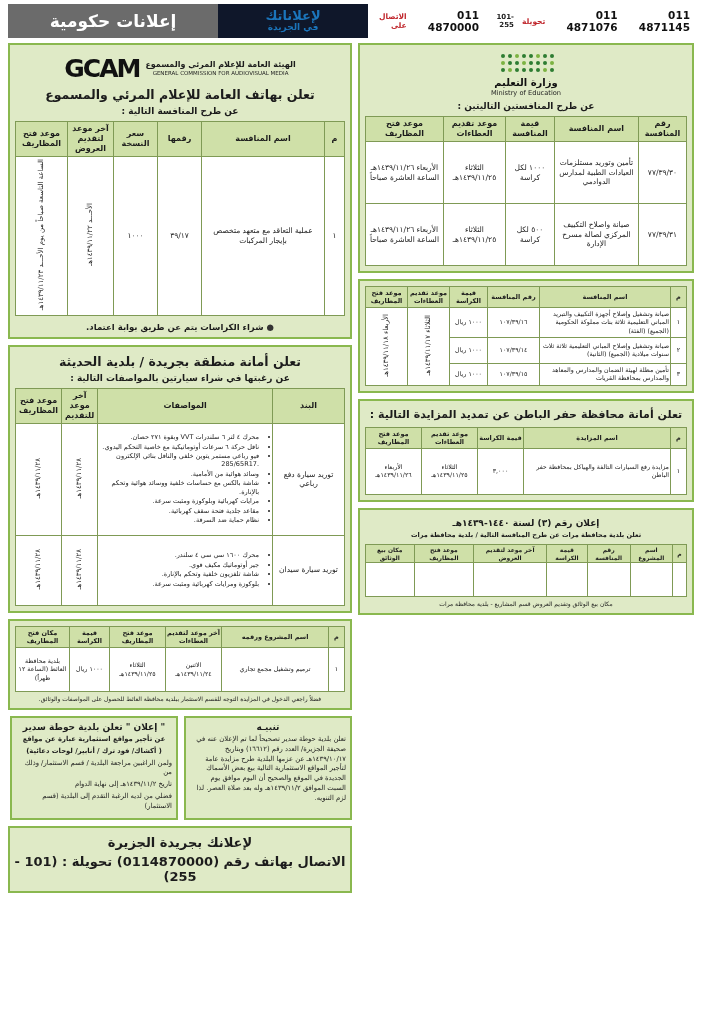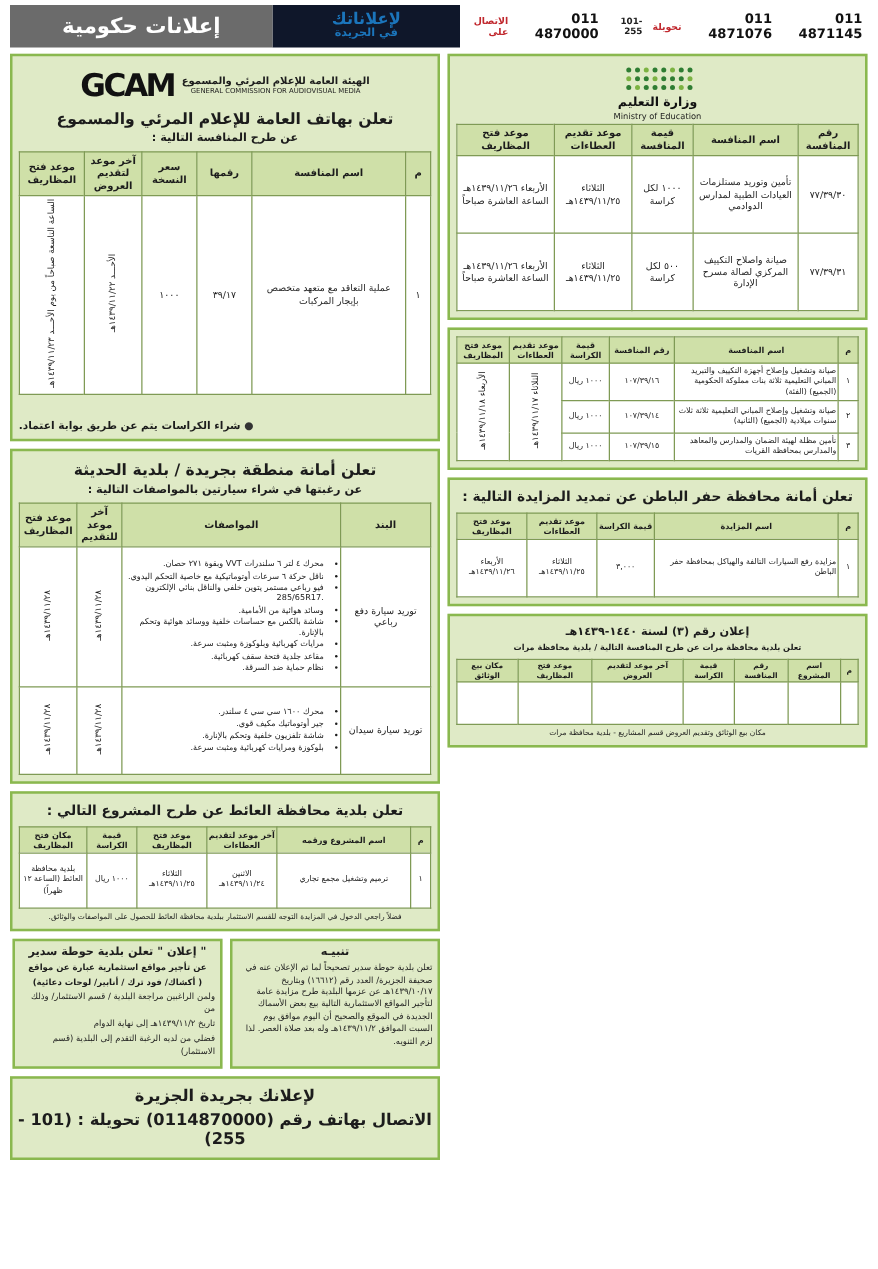--- a/index.html
+++ b/index.html
@@ -69,21 +69,21 @@
   table { border-collapse:collapse; width:100%; background:#ffffff; }
   th, td { border:1px solid #7f9a55; padding:2px 3px; text-align:center; vertical-align:middle; }
   thead th { background:#cfe0a8; font-weight:bold; font-size:8px; line-height:1.25; }
   tbody td { font-size:7.5px; line-height:1.3; background:#ffffff; }
   td.desc { text-align:right; }
   td.desc ul { margin:0; padding-right:10px; }
   td.desc li { margin:0 0 1px 0; font-size:6.5px; line-height:1.3; }
   .vert { writing-mode:vertical-rl; transform:rotate(180deg); white-space:nowrap;
           font-size:7px; line-height:1.2; }
   .nowrap { white-space:nowrap; }
-  .note { font-size:8.5px; font-weight:bold; margin-top:20px; text-align:left; }
+  .note { font-size:8.5px; font-weight:bold; margin-top:6px; text-align:center; }
   .note .dot { color:#333; }
 
   .foot-note { font-size:6px; text-align:center; margin-top:3px; line-height:1.3; }
 
   .adbox { border:2px solid #8ab84f; background:#dfeac6; padding:4px; }
   .adbox h4 { margin:0 0 3px 0; font-size:9px; text-align:center; }
   .adbox p { margin:0 0 2px 0; font-size:6.8px; line-height:1.45; text-align:right; }
   .adbox .ctr { text-align:center; font-weight:bold; }
 
   .contact {
@@ -147,20 +147,21 @@
                 <i></i>
                 <i></i>
                 <i></i>
                 <i class="b"></i>
                 <i></i>
             </div>
             <div class="moe-name">وزارة التعليم</div>
             <small>Ministry of Education</small>
           </div>
         </div>
+        <div class="card-sub">عن طرح المنافستين التاليتين :</div>
 
         <table>
           <thead>
             <tr>
               <th>رقم المنافسة</th>
               <th>اسم المنافسة</th>
               <th>قيمة المنافسة</th>
               <th>موعد تقديم العطاءات</th>
               <th>موعد فتح المظاريف</th>
             </tr>
@@ -365,21 +366,20 @@
                 </ul>
               </td>
               <td><span class="vert">١٤٣٩/١١/٢٨هـ</span></td>
               <td><span class="vert">١٤٣٩/١١/٢٨هـ</span></td>
             </tr>
           </tbody>
         </table>
       </div>
 
       <div class="card">
-        <div class="card-title small" style="margin-bottom:4px;">تعلن بلدية محافظة العائط عن طرح المشروع التالي :</div>
         <table class="tbl-small">
           <thead>
             <tr>
               <th style="width:16px">م</th>
               <th>اسم المشروع ورقمه</th>
               <th style="width:56px">آخر موعد لتقديم العطاءات</th>
               <th style="width:56px">موعد فتح المظاريف</th>
               <th style="width:40px">قيمة الكراسة</th>
               <th style="width:54px">مكان فتح المظاريف</th>
             </tr>

